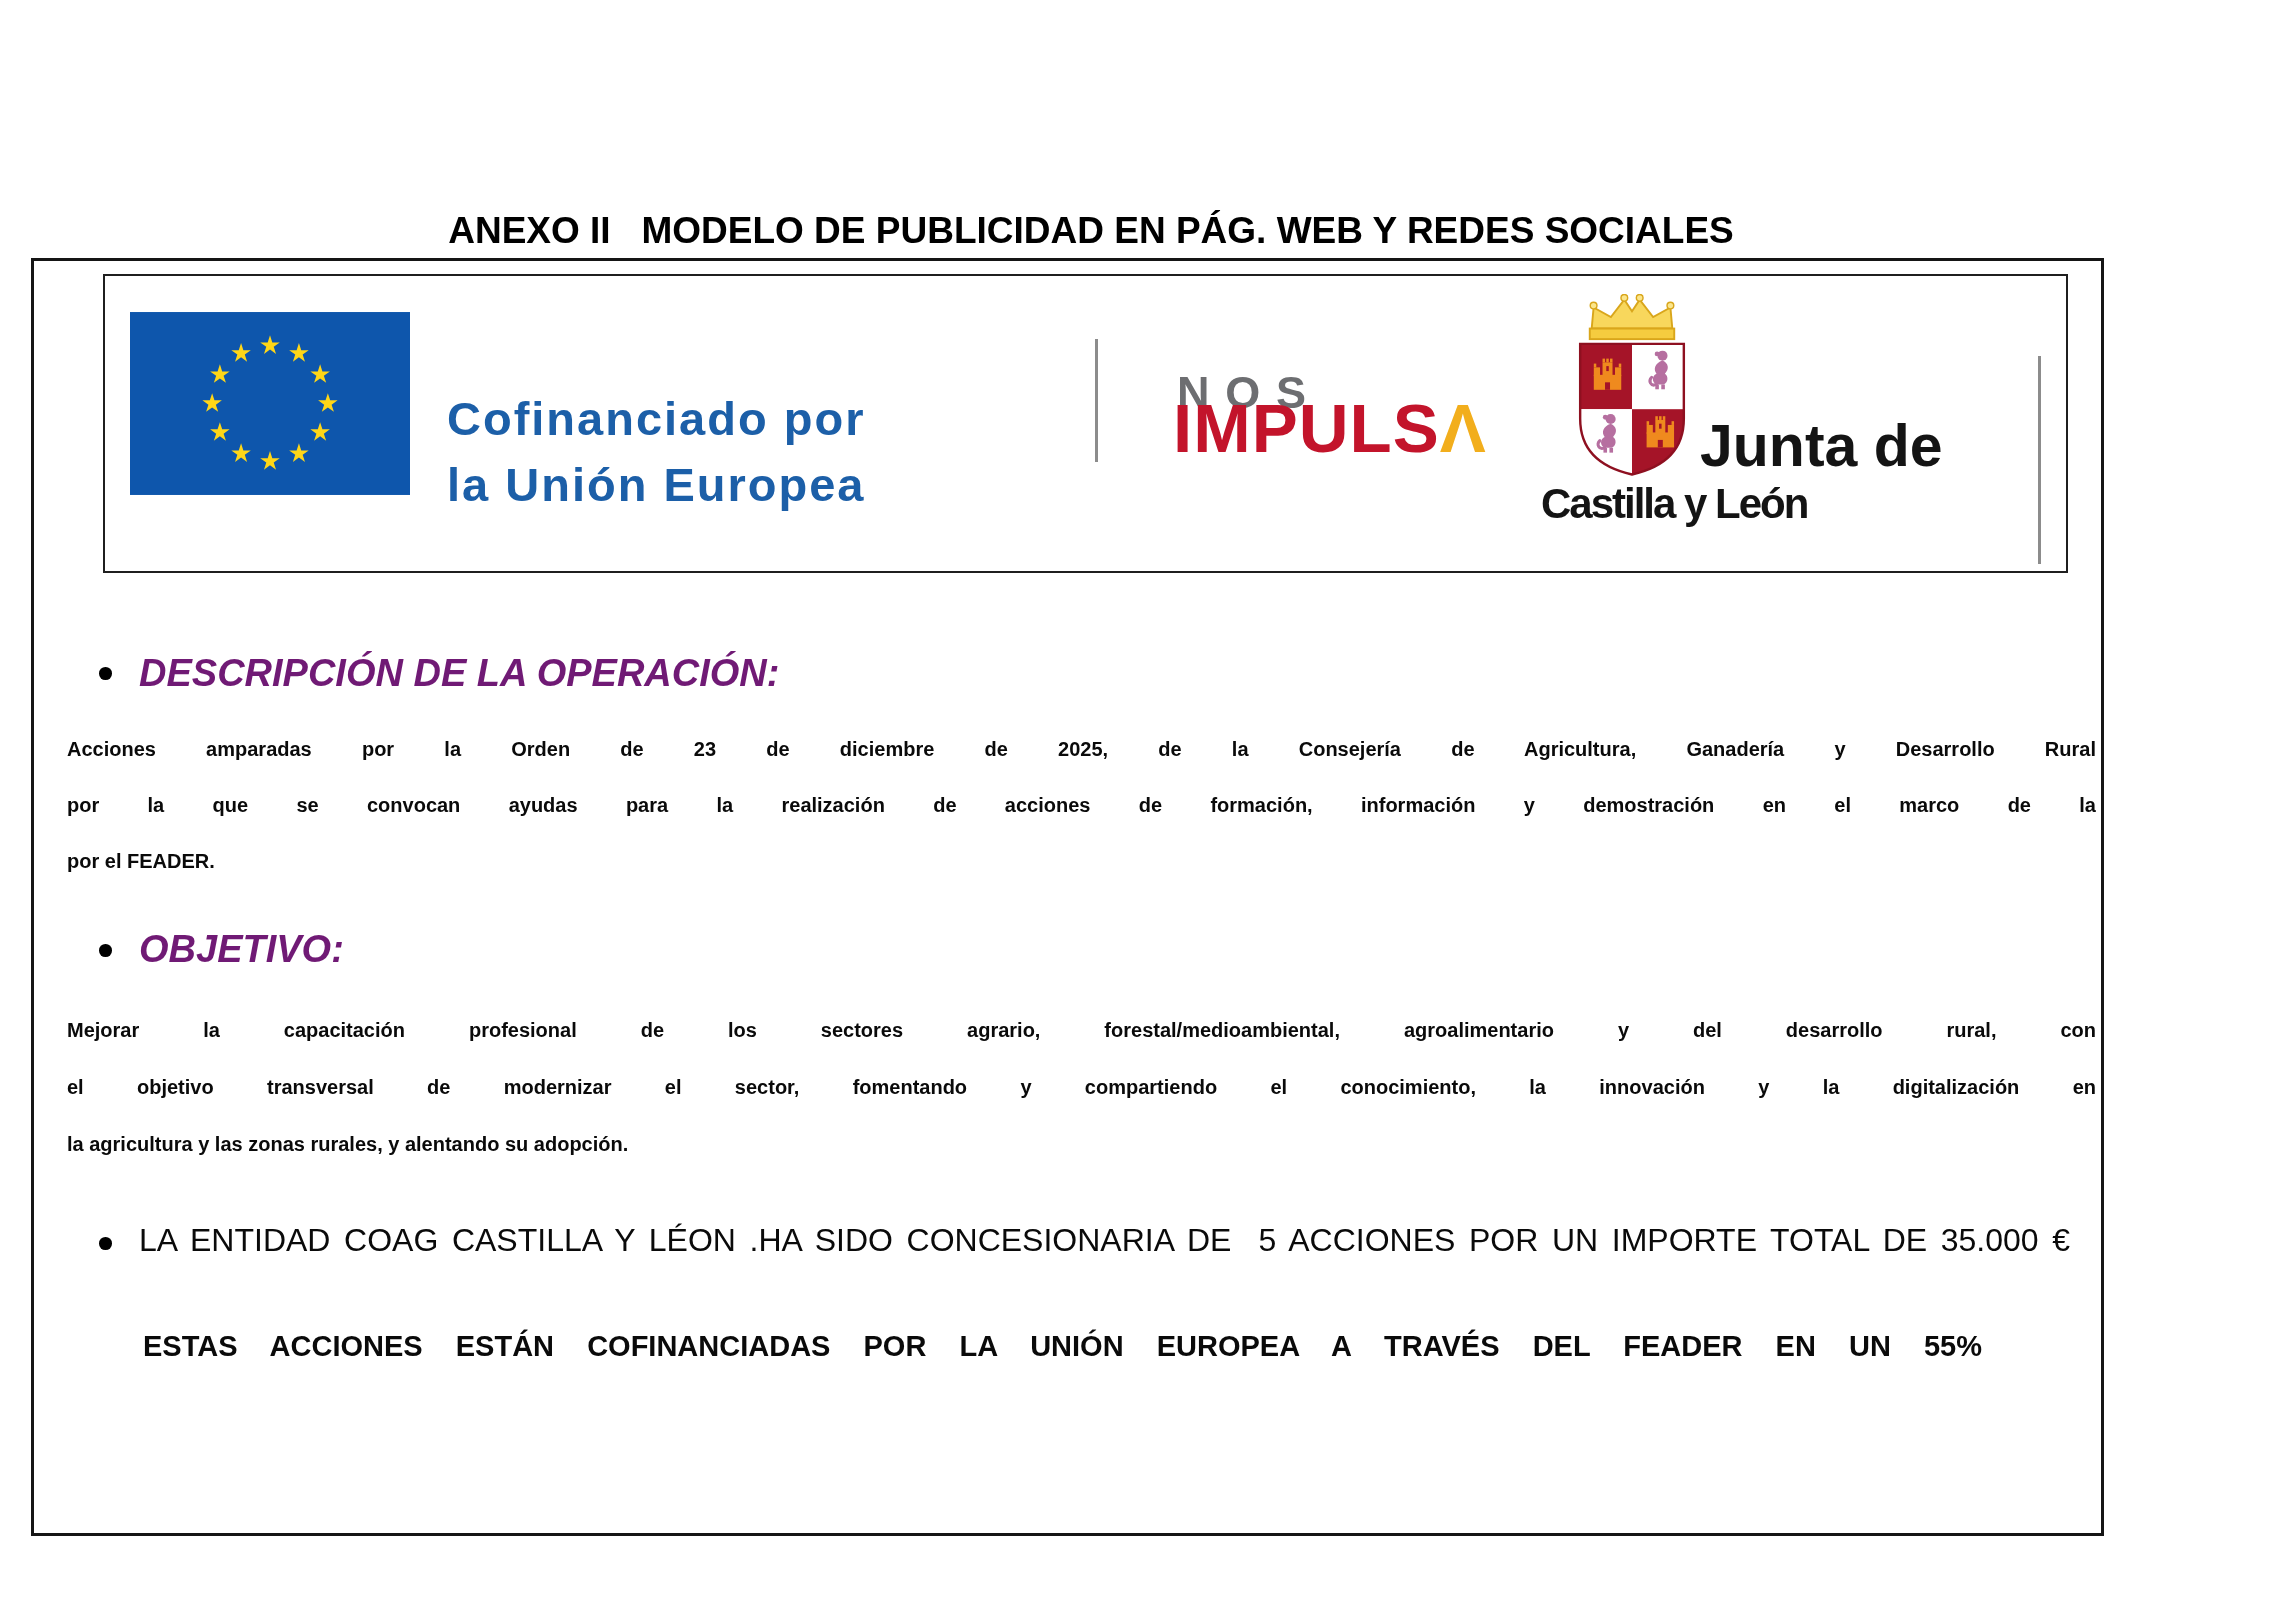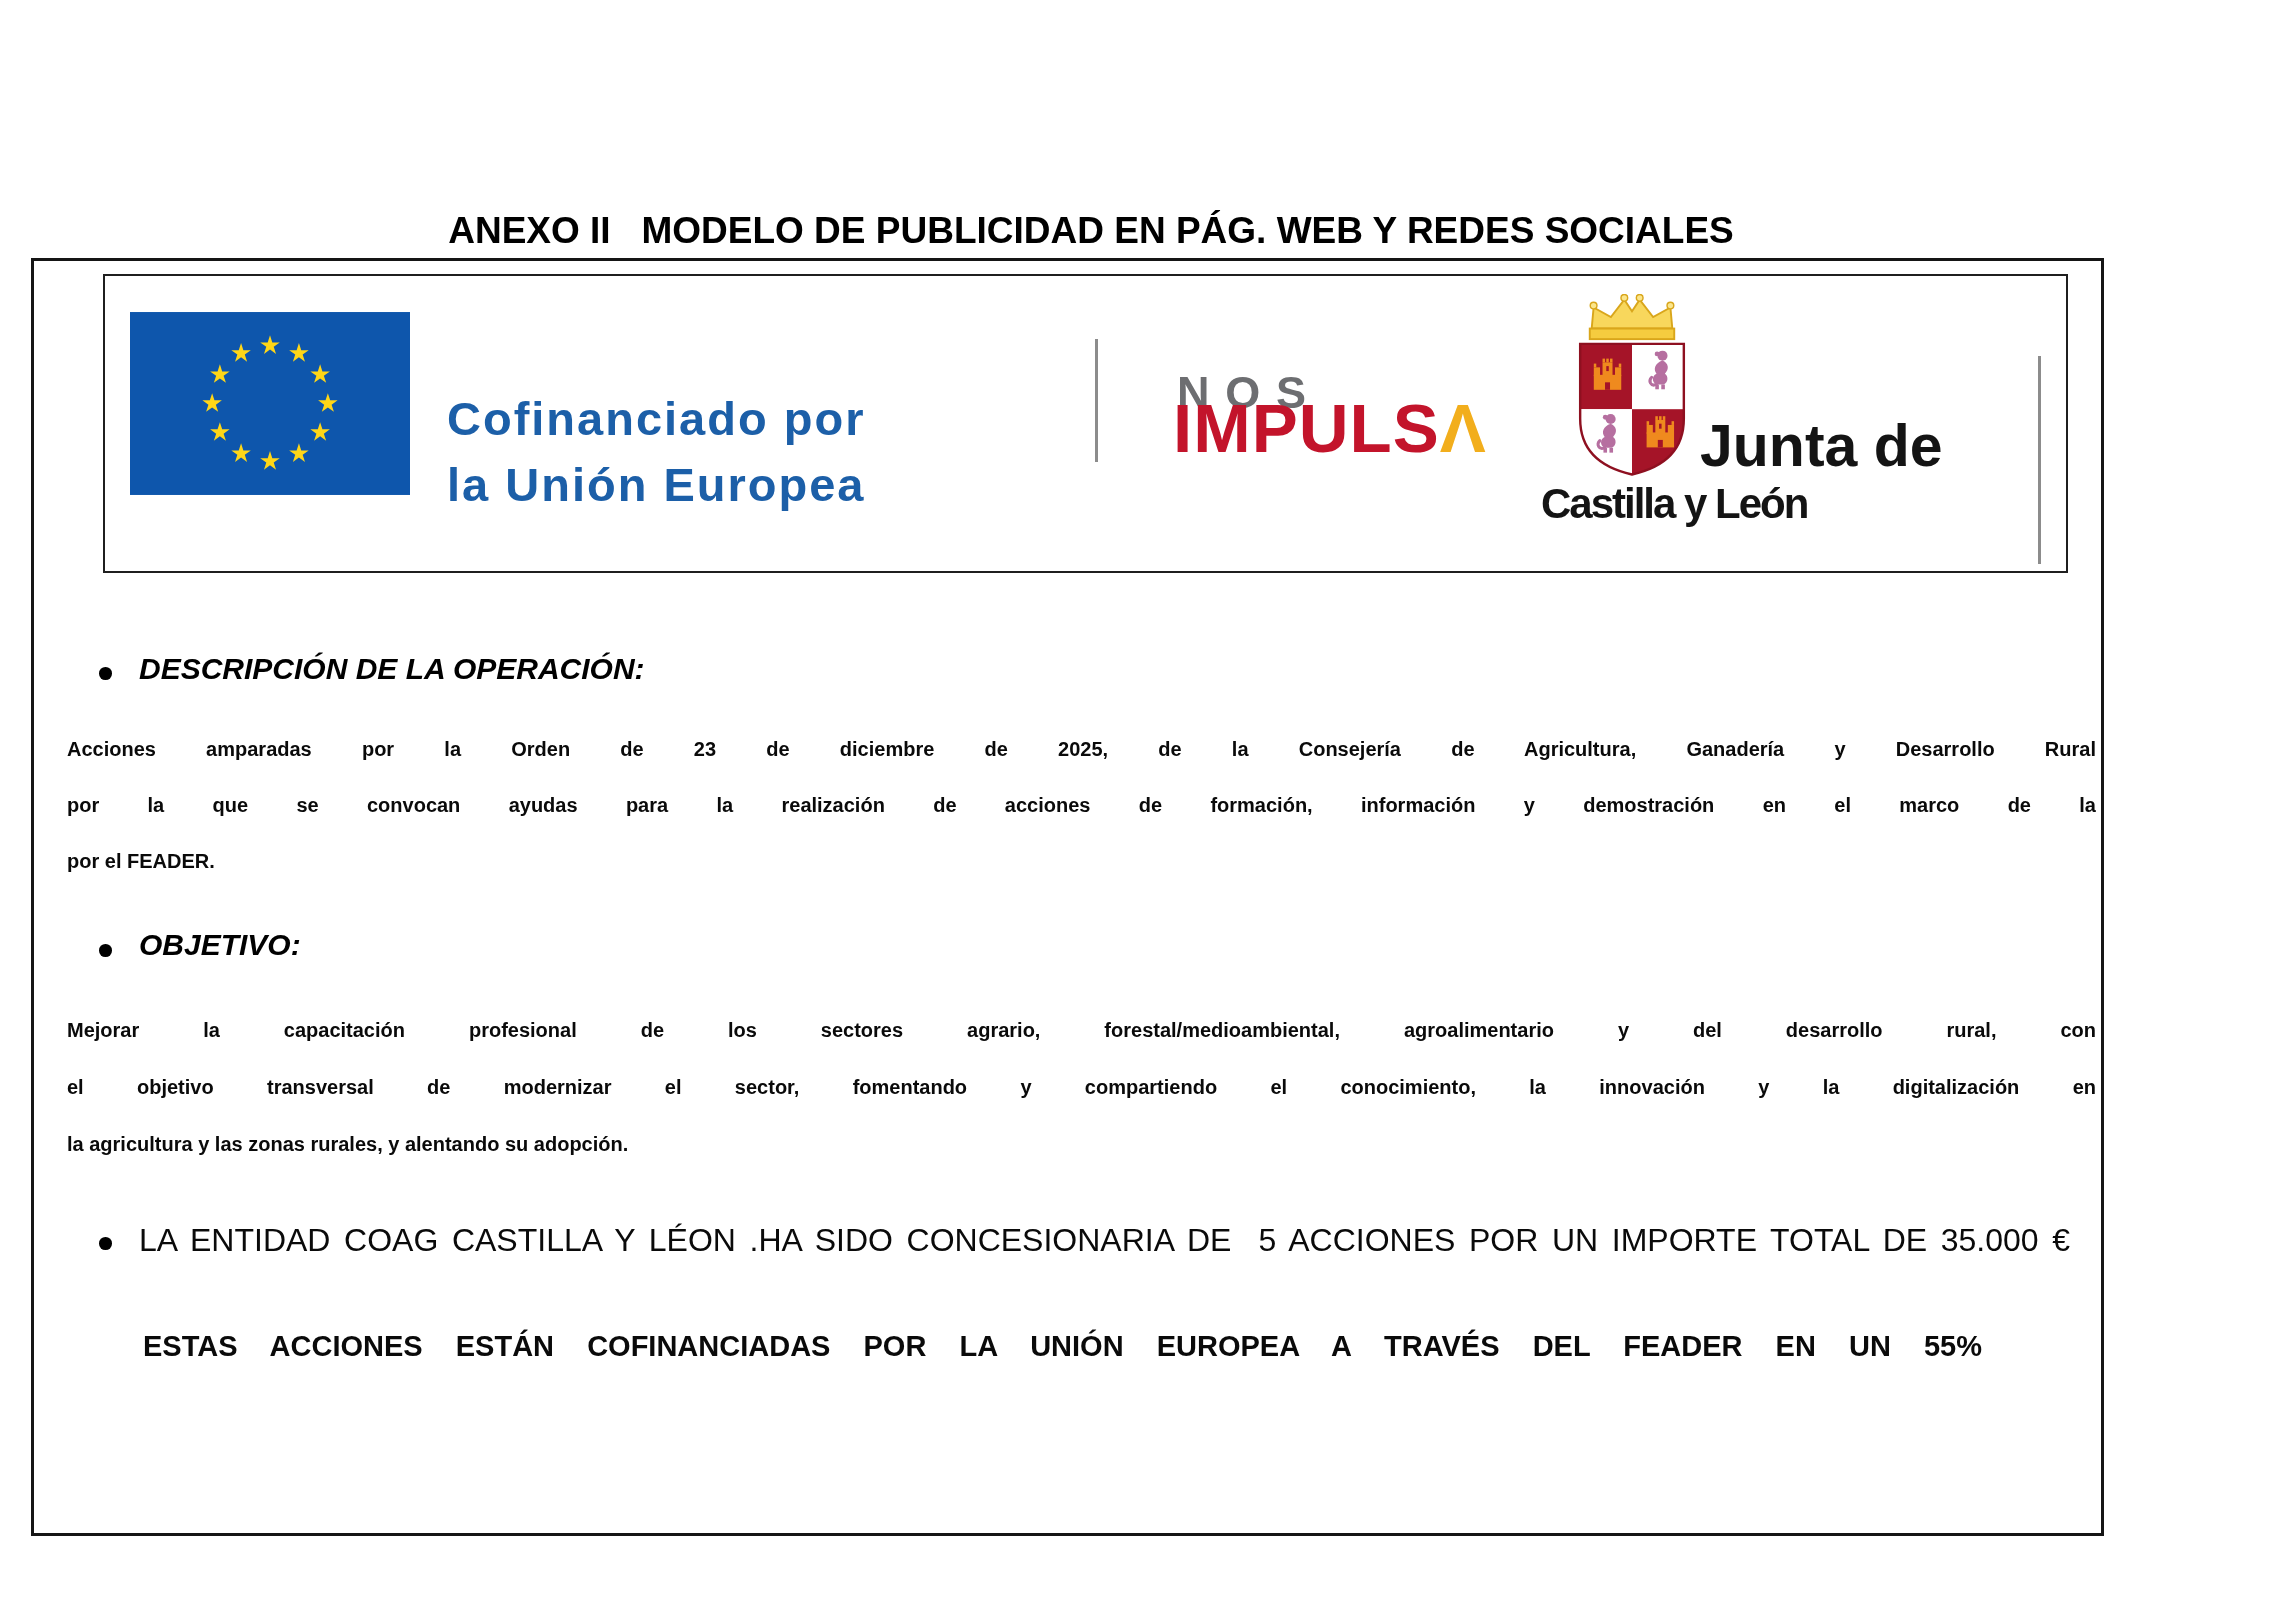--- a/index.html
+++ b/index.html
@@ -42,21 +42,21 @@
   .junta-line1 {
     left:1595px; top:136px; font-size:59px; font-weight:bold;
     color:#141414; white-space:nowrap;
   }
   .junta-line2 {
     left:1436px; top:204px; font-size:42px; font-weight:bold;
     color:#141414; letter-spacing:-2px; white-space:nowrap;
   }
   .bullet-dot { width:12.7px; height:12.7px; border-radius:50%; background:#000; }
   .bullet-label {
-    font-size:30px; font-weight:bold; font-style:italic; white-space:pre; color:#000000;
+    font-size:38px; font-weight:bold; font-style:italic; white-space:pre; color:#701a75;
   }
   .para {
     left:67px; width:2029px; font-size:20px; font-weight:bold; color:#0a0a0a;
   }
   .pline { line-height:56px; text-align:justify; text-align-last:justify; }
   .p2 .pline { line-height:57px; }
   .pline.lastline { text-align:justify; text-align-last:left; }
   .b3-text {
     left:139px; top:1221px; width:1931px; font-size:32px; font-weight:normal;
     line-height:39px; text-align:justify; text-align-last:justify; color:#0a0a0a;

